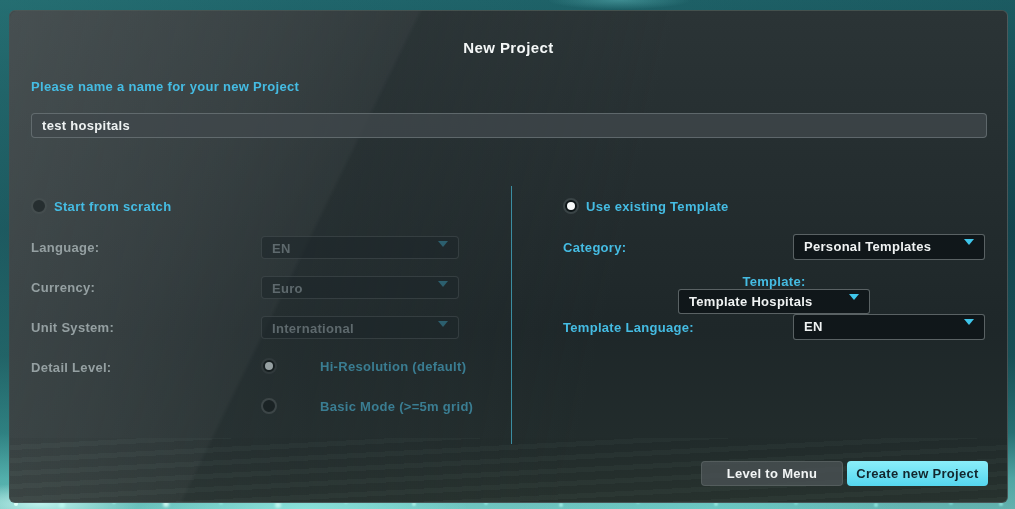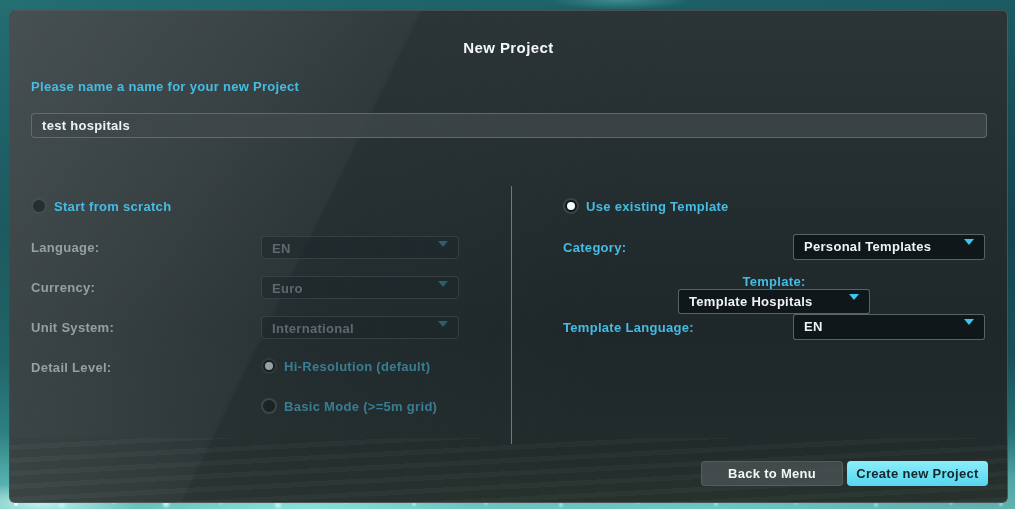--- a/index.html
+++ b/index.html
@@ -42,21 +42,21 @@
   .radio-row{position:absolute;display:flex;align-items:center;gap:7px;}
   .radio{width:16px;height:16px;border-radius:50%;box-sizing:border-box;flex:0 0 16px;position:relative;}
   .radio.off{background:rgba(18,25,27,0.55);border:2px solid rgba(125,135,138,0.35);}
   .radio.on{background:#0d1517;border:2px solid #3a4446;}
   .radio.on::after{content:"";position:absolute;left:50%;top:50%;width:8px;height:8px;margin:-4px 0 0 -4px;
     border-radius:50%;background:#f6f9f9;}
   .radio.on-dim{background:rgba(14,20,22,0.6);border:2px solid rgba(110,120,122,0.3);}
   .radio.on-dim::after{content:"";position:absolute;left:50%;top:50%;width:8px;height:8px;margin:-4px 0 0 -4px;
     border-radius:50%;background:#96a0a2;}
   .radio-label{font-size:13px;font-weight:bold;letter-spacing:.3px;color:#45bce3;}
-  .radio-label.dim{color:#3a7d92;}
+  .radio-label.dim{color:#3a7d92;margin-left:36px;}
   .row{position:absolute;height:26px;display:flex;align-items:center;justify-content:space-between;}
   .row.left-col{left:21px;width:428px;height:24px;}
   .row.right-col{left:553px;width:422px;}
   .field-label{font-size:13px;font-weight:bold;letter-spacing:.3px;}
   .field-label.gray{color:#95a0a2;}
   .field-label.cyan{color:#45bce3;}
   .dropdown{box-sizing:border-box;display:flex;align-items:flex-start;justify-content:space-between;
     border-radius:4px;padding:4px 10px;font-size:13px;font-weight:bold;letter-spacing:.3px;}
   .dropdown.disabled{width:198px;height:23px;background:rgba(30,38,41,0.55);
     border:1px solid rgba(110,120,123,0.28);color:#5e696d;}
@@ -151,16 +151,16 @@
     </div>
 
     <div class="row right-col" style="top:303px;">
       <span class="field-label cyan">Template Language:</span>
       <div class="dropdown enabled">
         <span>EN</span>
         <span class="tri bright"></span>
       </div>
     </div>
 
-    <button class="btn back">Back to Menu</button>
+    <button class="btn back">Level to Menu</button>
     <button class="btn create">Create new Project</button>
   </div>
 </div>
 
 </body></html>

